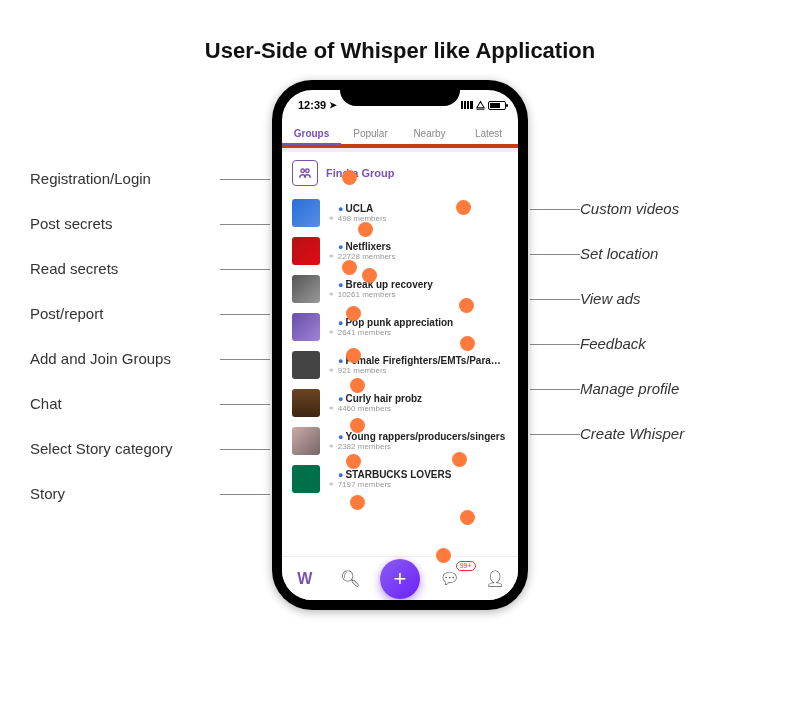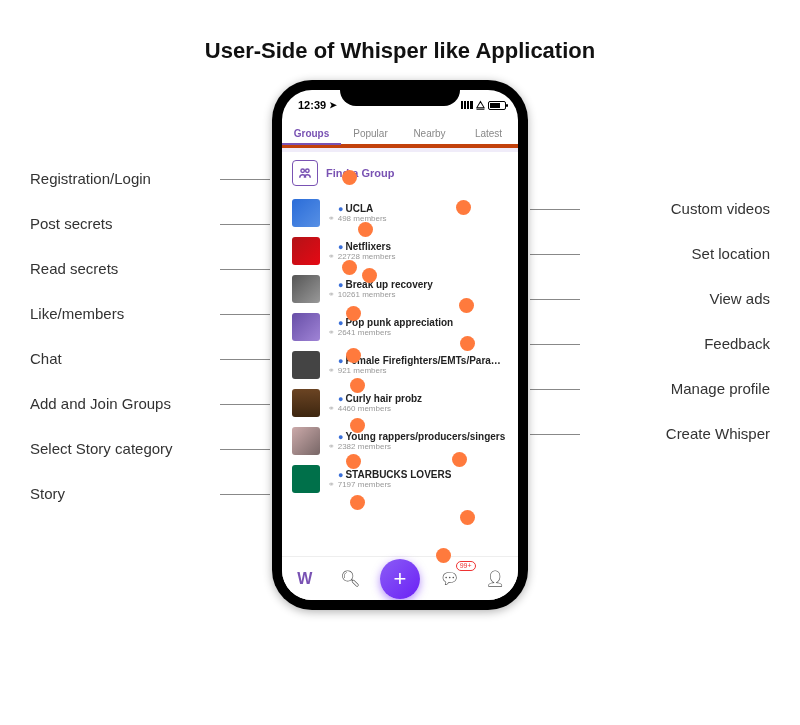--- a/index.html
+++ b/index.html
@@ -55,40 +55,40 @@
   
   .tabbar { position: absolute; left: 0; right: 0; bottom: 0; height: 44px; border-top: 1px solid #eee; display: flex; align-items: center; justify-content: space-around; background: #fff; }
   .tabbtn { width: 32px; height: 32px; display: flex; align-items: center; justify-content: center; color: #555; font-size: 16px; position: relative; }
   .tabbtn.w { color: #7952b3; font-weight: 800; }
   .fab { width: 40px; height: 40px; border-radius: 50%; background: linear-gradient(135deg,#8b5cf6,#6b21f5); color: #fff; display: flex; align-items: center; justify-content: center; font-size: 22px; font-weight: 300; box-shadow: 0 3px 8px rgba(107,33,245,.5); }
   .badge99 { position: absolute; top: -2px; right: -10px; font-size: 7px; color: #e33; border: 1px solid #e33; border-radius: 7px; padding: 0 3px; line-height: 8px; background: #fff; }
 
   
   .callout-col { position: absolute; top: 170px; width: 190px; display: flex; flex-direction: column; gap: 28px; }
   .callout-col.left { left: 30px; text-align: left; }
-  .callout-col.right { right: 30px; text-align: right; }
+  .callout-col.right { right: 30px; text-align: left; font-style: italic; }
   .callout { font-size: 15px; color: #333; position: relative; }
   .callout-col.left .callout::after { content: ""; position: absolute; left: 100%; top: 50%; width: 50px; height: 1px; background: #888; }
   .callout-col.right .callout::before { content: ""; position: absolute; right: 100%; top: 50%; width: 50px; height: 1px; background: #888; }
 
   
   .odot { position: absolute; width: 15px; height: 15px; border-radius: 50%; background: #ff7a3d; z-index: 20; }
 </style>
 </head>
 <body>
 
 <h1 class="title">User-Side of Whisper like Application</h1>
 
 <div class="callout-col left">
   <div class="callout">Registration/Login</div>
   <div class="callout">Post secrets</div>
   <div class="callout">Read secrets</div>
-  <div class="callout">Like/members</div>
+  <div class="callout">Post/report</div>
+  <div class="callout">Add and Join Groups</div>
   <div class="callout">Chat</div>
-  <div class="callout">Add and Join Groups</div>
   <div class="callout">Select Story category</div>
   <div class="callout">Story</div>
 </div>
 
 <div class="callout-col right" style="top:200px;">
   <div class="callout">Custom videos</div>
   <div class="callout">Set location</div>
   <div class="callout">View ads</div>
   <div class="callout">Feedback</div>
   <div class="callout">Manage profile</div>

